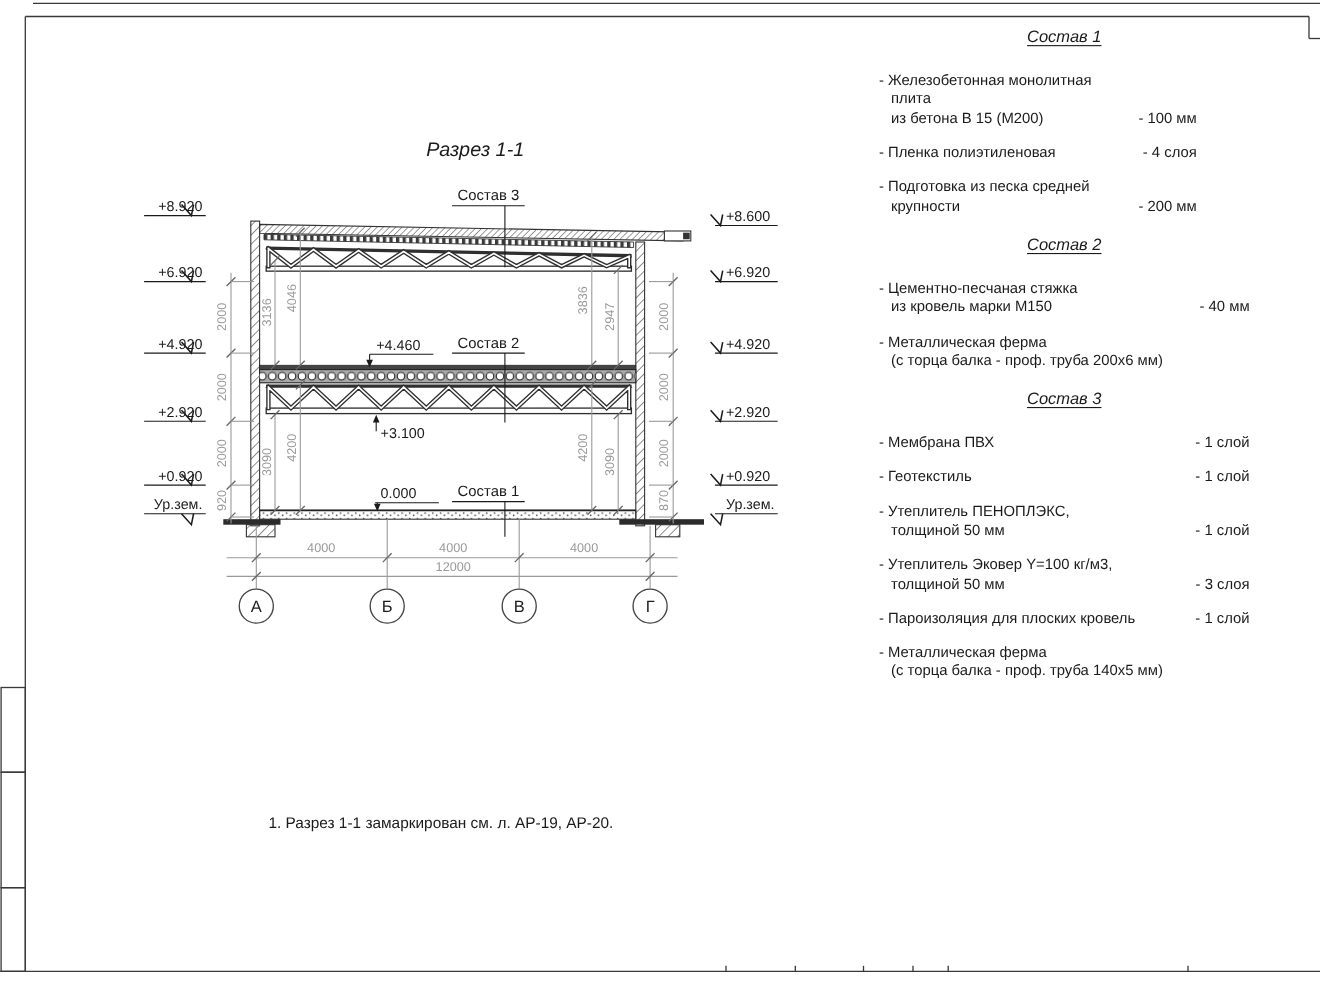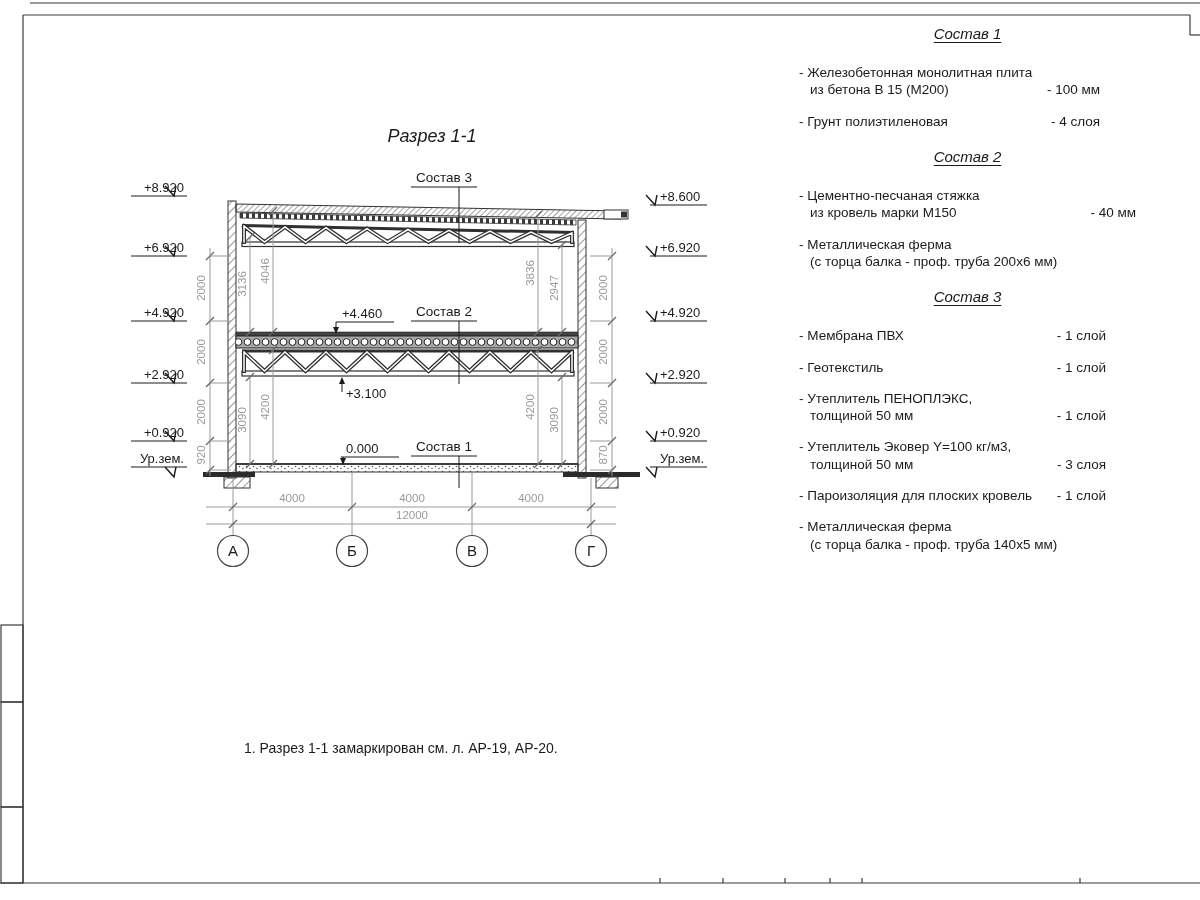--- a/index.html
+++ b/index.html
@@ -29,22 +29,22 @@
 
   
   .notes { position:absolute; left:799px; top:24px; width:337px; font-size:13.5px; line-height:1.28; }
   .nsec  { margin-top:0; }
   .nsec + .nsec { margin-top:17px; }
   .ntitle { text-align:center; font-style:italic; font-size:15px; margin:0 0 21px 0; }
   .ntitle span { text-decoration:underline; text-underline-offset:3px; }
   .nitem { display:flex; justify-content:space-between; align-items:flex-end; margin-bottom:14px; }
   .nt { white-space:pre-line; padding-left:11px; text-indent:-11px; }
   .nv { white-space:nowrap; padding-left:6px; }
-  .s1 .nv { margin-right:36px; }
-  .s3 .nv { margin-right:30px; }
+  .s1 .nv { margin-right:48px; }
+  .s3 .nv { }
 
   .note-text { position:absolute; left:208px; top:740px; font-size:14px;margin-left:36px; }
 </style>
 </head>
 <body>
 
 <div class="sheet">
 
 <svg class="draw" width="1200" height="900" viewBox="0 0 1200 900">
   <defs>
@@ -368,22 +368,27 @@
 <div class="notes">
 
   <div class="nsec s1">
     <div class="ntitle"><span>Состав 1</span></div>
     <div class="nitem">
           <div class="nt">- Железобетонная монолитная плита
 из бетона В 15 (М200)</div>
           <div class="nv">- 100 мм</div>
         </div>
     <div class="nitem">
-          <div class="nt">- Грунт полиэтиленовая</div>
+          <div class="nt">- Пленка полиэтиленовая</div>
           <div class="nv">- 4 слоя</div>
+        </div>
+    <div class="nitem">
+          <div class="nt">- Подготовка из песка средней
+крупности</div>
+          <div class="nv">- 200 мм</div>
         </div>
   </div>
 
   <div class="nsec s2">
     <div class="ntitle"><span>Состав 2</span></div>
     <div class="nitem">
           <div class="nt">- Цементно-песчаная стяжка
 из кровель марки М150</div>
           <div class="nv">- 40 мм</div>
         </div>

